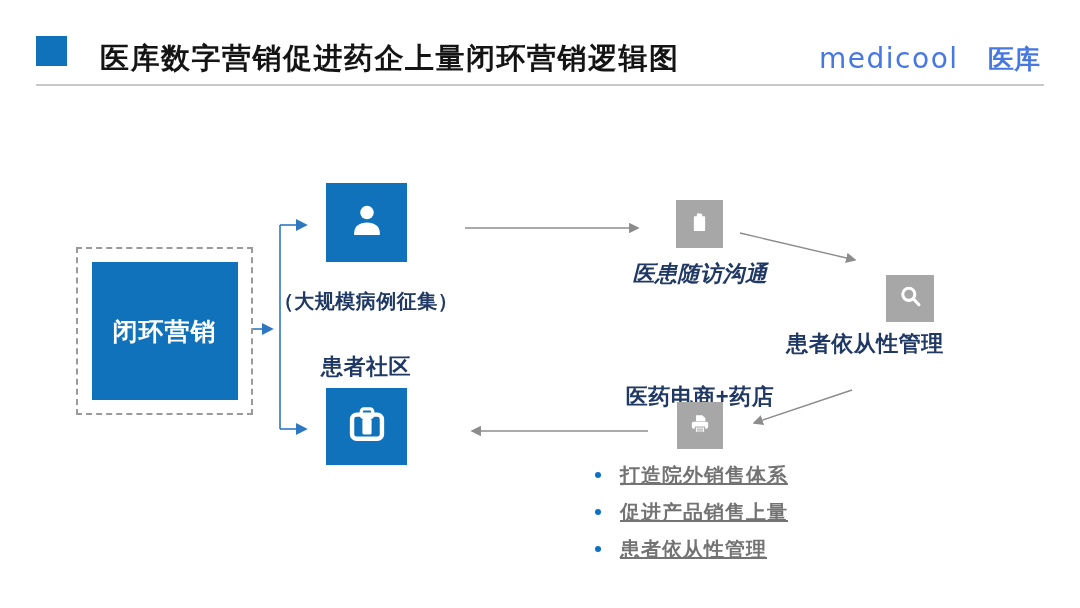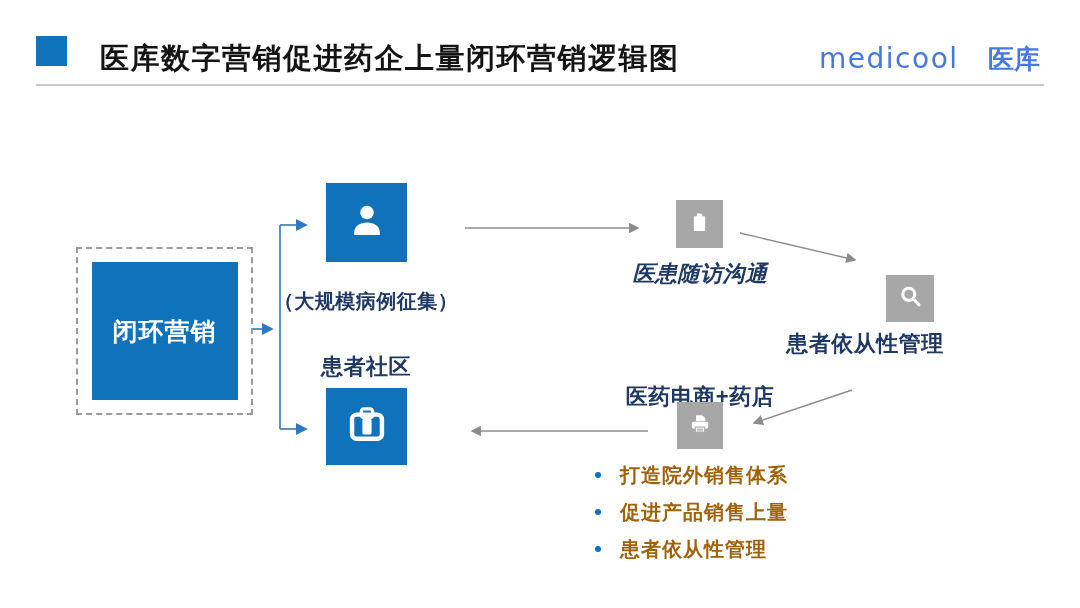--- a/index.html
+++ b/index.html
@@ -49,21 +49,21 @@
   #doctor-sublabel  { left:216px; top:288px; width:300px; font-size:20px; }
   #community-label  { left:246px; top:352px; width:240px; }
   #followup-label   { left:610px; top:259px; width:180px;font-style:italic; }
   #compliance-label { left:774px; top:329px; width:182px; }
   #ecommerce-label  { left:608px; top:382px; width:184px; }
 
   
   .bullets { position:absolute; left:595px; top:464px; }
   .bullet-row { display:flex; align-items:center; height:22px; margin-bottom:15px; }
   .bullet-dot { width:6px; height:6px; border-radius:50%; background:#0A71C5; margin-right:19px; flex:none; }
-  .bullet-text { font-size:20px; font-weight:bold; color:#a16207; letter-spacing:1px; white-space:nowrap; }
+  .bullet-text { font-size:20px; font-weight:bold; color:#737373; letter-spacing:1px; white-space:nowrap;text-decoration:underline; }
 
   
   .arrows { position:absolute; left:0; top:0; width:1080px; height:608px; pointer-events:none; }
 </style>
 </head>
 <body>
 
 <div class="stage">
 
   <div class="header-square"></div>

